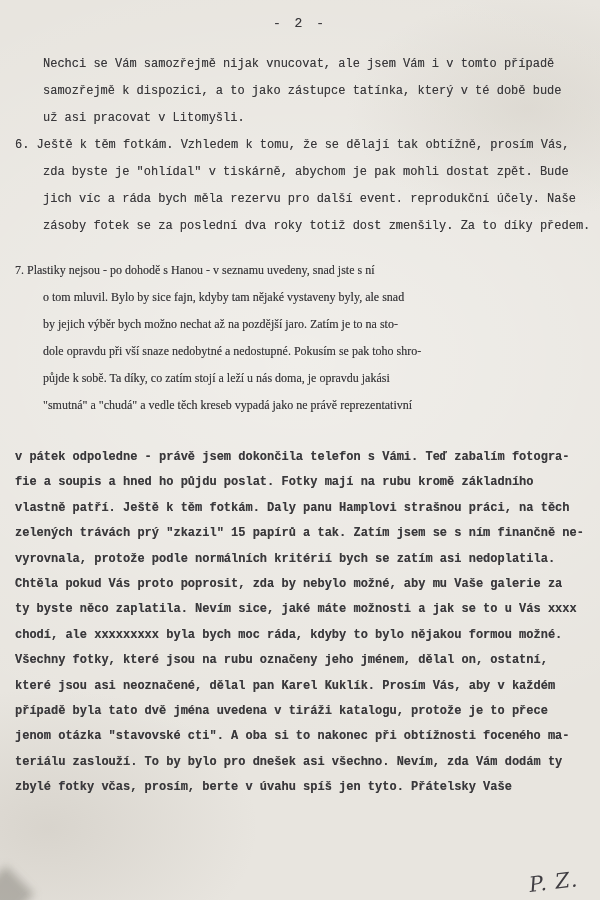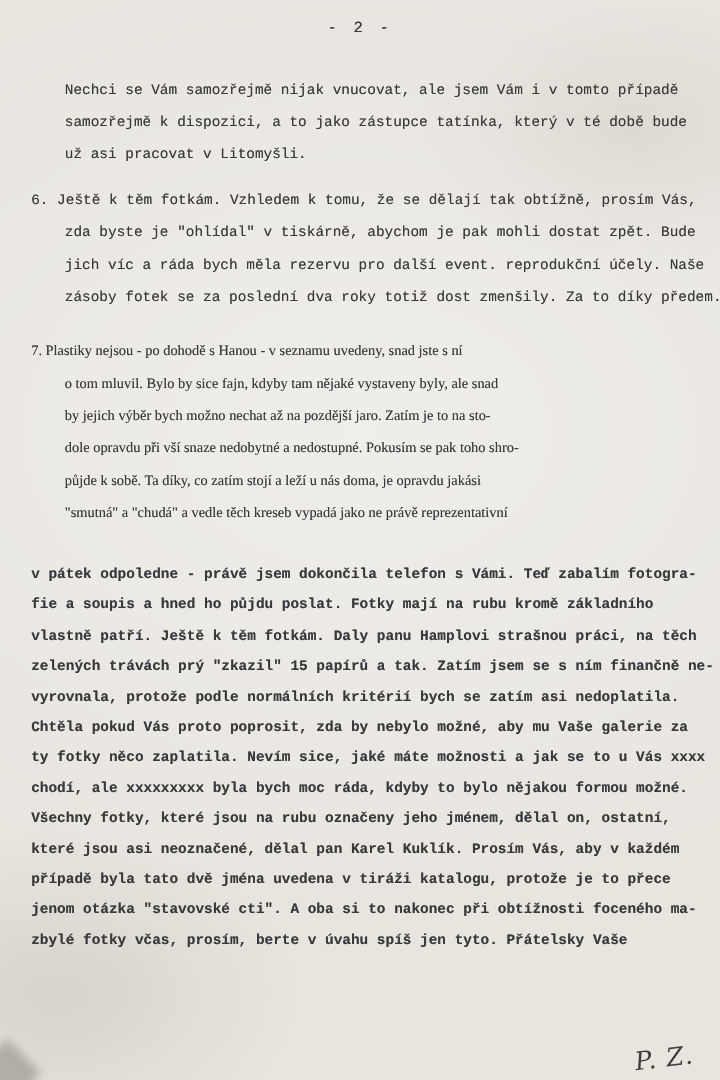--- a/index.html
+++ b/index.html
@@ -34,21 +34,21 @@
   .body-text {
     padding: 20px 10px 0 15px;
   }
   .tline {
     font-size: 12px;
     line-height: 27px;
     white-space: pre;
     letter-spacing: 0px;
     text-shadow: 0 0 0.5px rgba(20,20,25,0.45);
   }
-  .block { margin: 11px; }
+  .block { margin: 0; }
   
   .block.hang .tline + .tline { padding-left: 28px; }
   
   .block.indent { padding-left: 28px; }
   .block.item7 { margin-top: 17px; font-family: Liberation Serif, serif; }
   .block.closing { margin-top: 26px; }
   .block.closing .tline { line-height: 25.4px; font-weight: bold; }
   .signature {
     position: absolute;
     right: 22px;
@@ -102,26 +102,27 @@
         <div class="tline">"smutná" a "chudá" a vedle těch kreseb vypadá jako ne právě reprezentativní</div>
       </div>
 
     <div class="block closing">
         <div class="tline">v pátek odpoledne - právě jsem dokončila telefon s Vámi. Teď zabalím fotogra-</div>
         <div class="tline">fie a soupis a hned ho půjdu poslat. Fotky mají na rubu kromě základního</div>
         <div class="tline">vlastně patří. Ještě k těm fotkám. Daly panu Hamplovi strašnou práci, na těch</div>
         <div class="tline">zelených trávách prý "zkazil" 15 papírů a tak. Zatím jsem se s ním finančně ne-</div>
         <div class="tline">vyrovnala, protože podle normálních kritérií bych se zatím asi nedoplatila.</div>
         <div class="tline">Chtěla pokud Vás proto poprosit, zda by nebylo možné, aby mu Vaše galerie za</div>
-        <div class="tline">ty fotky něco zaplatila. Nevím sice, jaké máte možnosti a jak se to u Vás xxxx</div>
+        <div class="tline">ty byste něco zaplatila. Nevím sice, jaké máte možnosti a jak se to u Vás xxxx</div>
         <div class="tline">chodí, ale xxxxxxxxx byla bych moc ráda, kdyby to bylo nějakou formou možné.</div>
         <div class="tline">Všechny fotky, které jsou na rubu označeny jeho jménem, dělal on, ostatní,</div>
         <div class="tline">které jsou asi neoznačené, dělal pan Karel Kuklík. Prosím Vás, aby v každém</div>
         <div class="tline">případě byla tato dvě jména uvedena v tiráži katalogu, protože je to přece</div>
         <div class="tline">jenom otázka "stavovské cti". A oba si to nakonec při obtížnosti foceného ma-</div>
+        <div class="tline">teriálu zaslouží. To by bylo pro dnešek asi všechno. Nevím, zda Vám dodám ty</div>
         <div class="tline">zbylé fotky včas, prosím, berte v úvahu spíš jen tyto. Přátelsky Vaše</div>
       </div>
 
   </div>
 
   <div class="signature">P. Z.</div>
 
   <div class="corner-shade"></div>
 
 </div>

